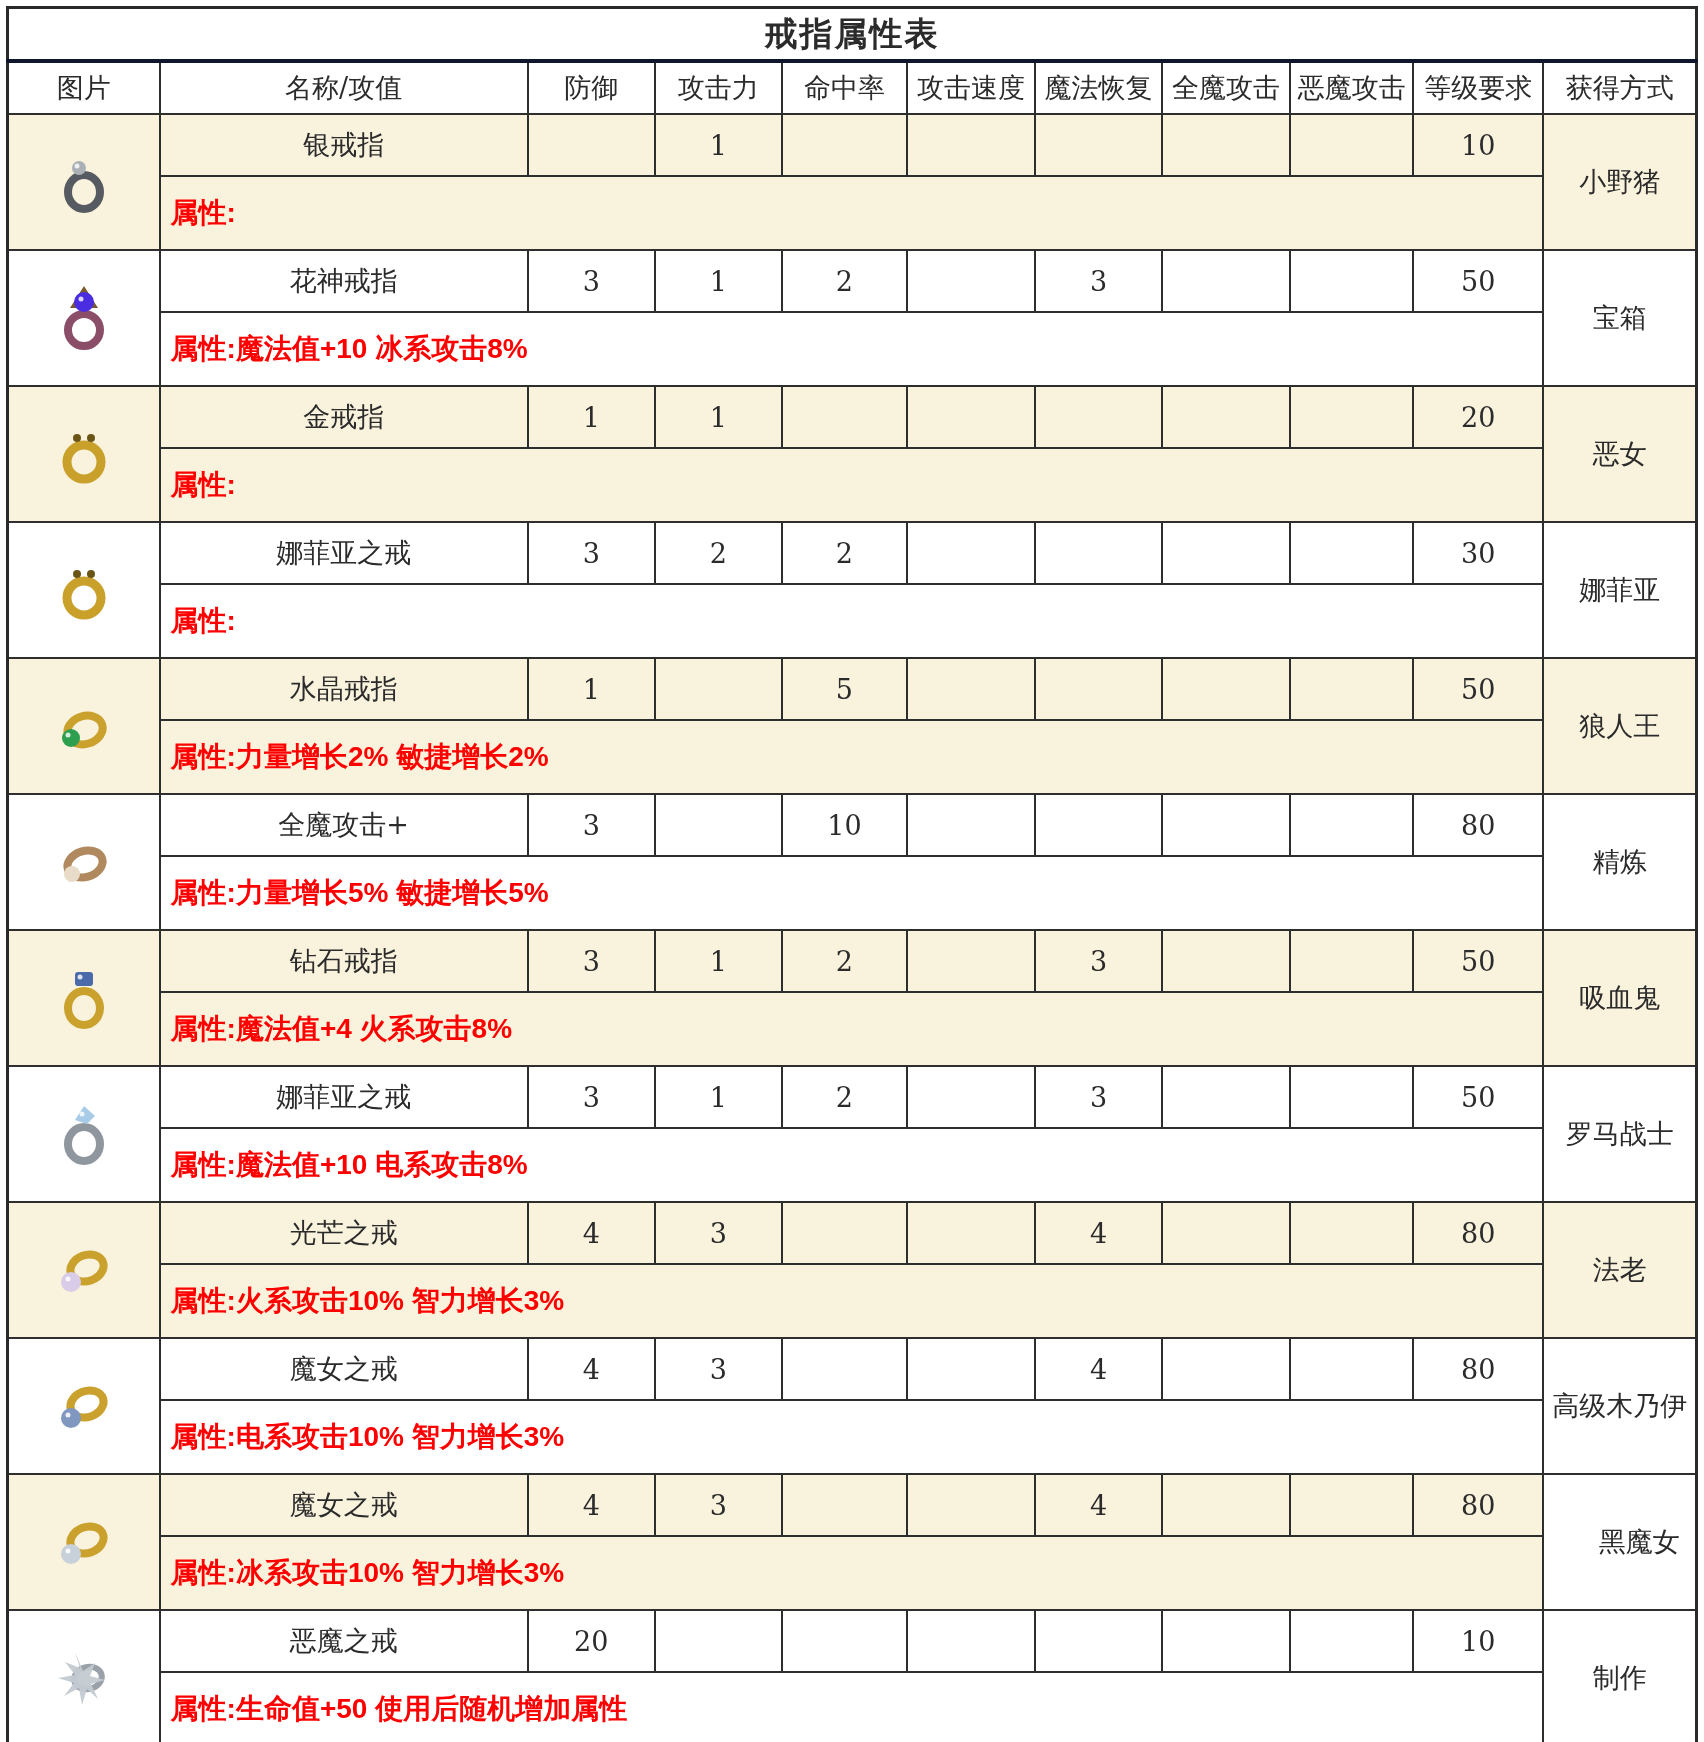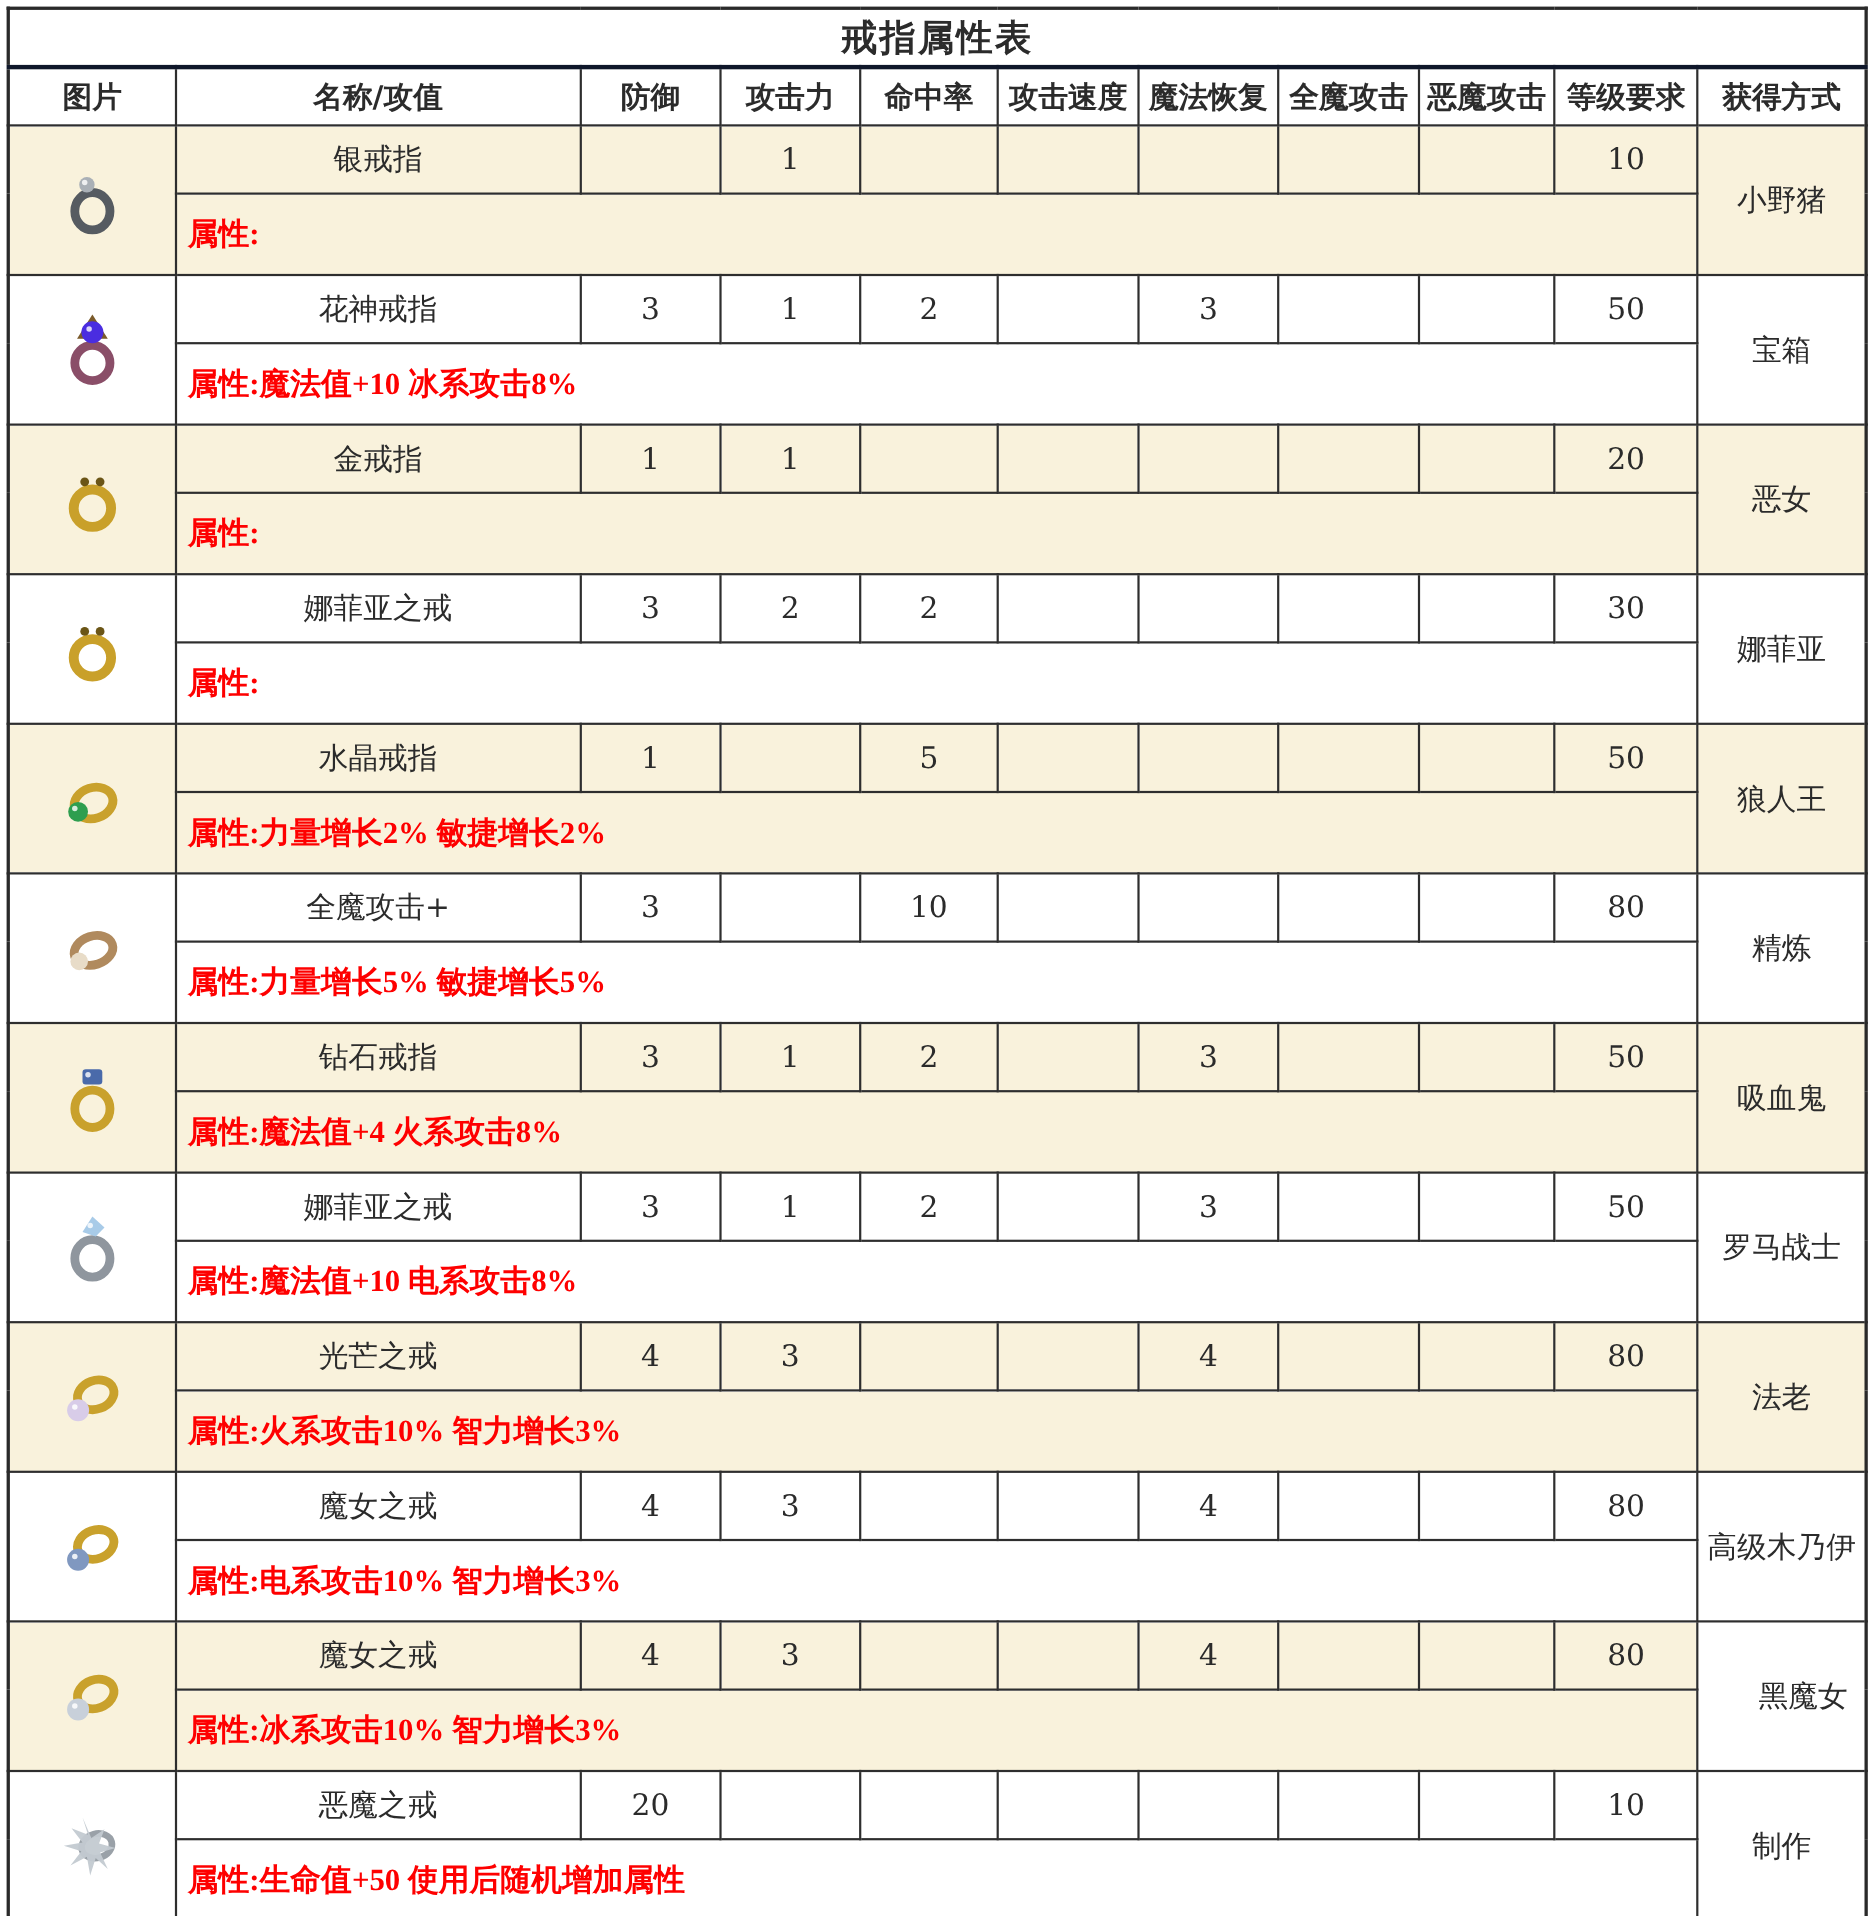--- a/index.html
+++ b/index.html
@@ -27,38 +27,38 @@
     font-size:33px;
     font-weight:bold;
     text-align:center;
     background:#ffffff;
     border-bottom:4px solid #0f172a;
     letter-spacing:2px;
   }
   tr.header-row th {
     height:50px;
     font-size:27px;
-    font-weight:bold;
+    font-weight:normal;
     text-align:center;
     background:#ffffff;
   }
   tbody td { background:#ffffff; }
   
   tbody tr:nth-child(4n+1) td,
   tbody tr:nth-child(4n+2) td { background:#f9f2dc; }
   tbody td.obtain-white { background:#ffffff !important;padding-left:39px; }
   tr.name-row td {
     height:60px;
     font-size:27px;
     text-align:center;
     vertical-align:middle;
   }
   tr.attr-row td.attr {
     height:72px;
-    font-family:Liberation Serif, serif;
+    font-family:Liberation Sans, sans-serif;
     font-size:28px;
     font-weight:bold;
     color:#fe0000;
     text-align:left;
     vertical-align:middle;
     padding-left:10px;
   }
   td.icon-cell { text-align:center; vertical-align:middle; }
   td.obtain-cell { font-size:27px; text-align:center; vertical-align:middle; }
   .ring-svg { display:inline-block; vertical-align:middle; }

